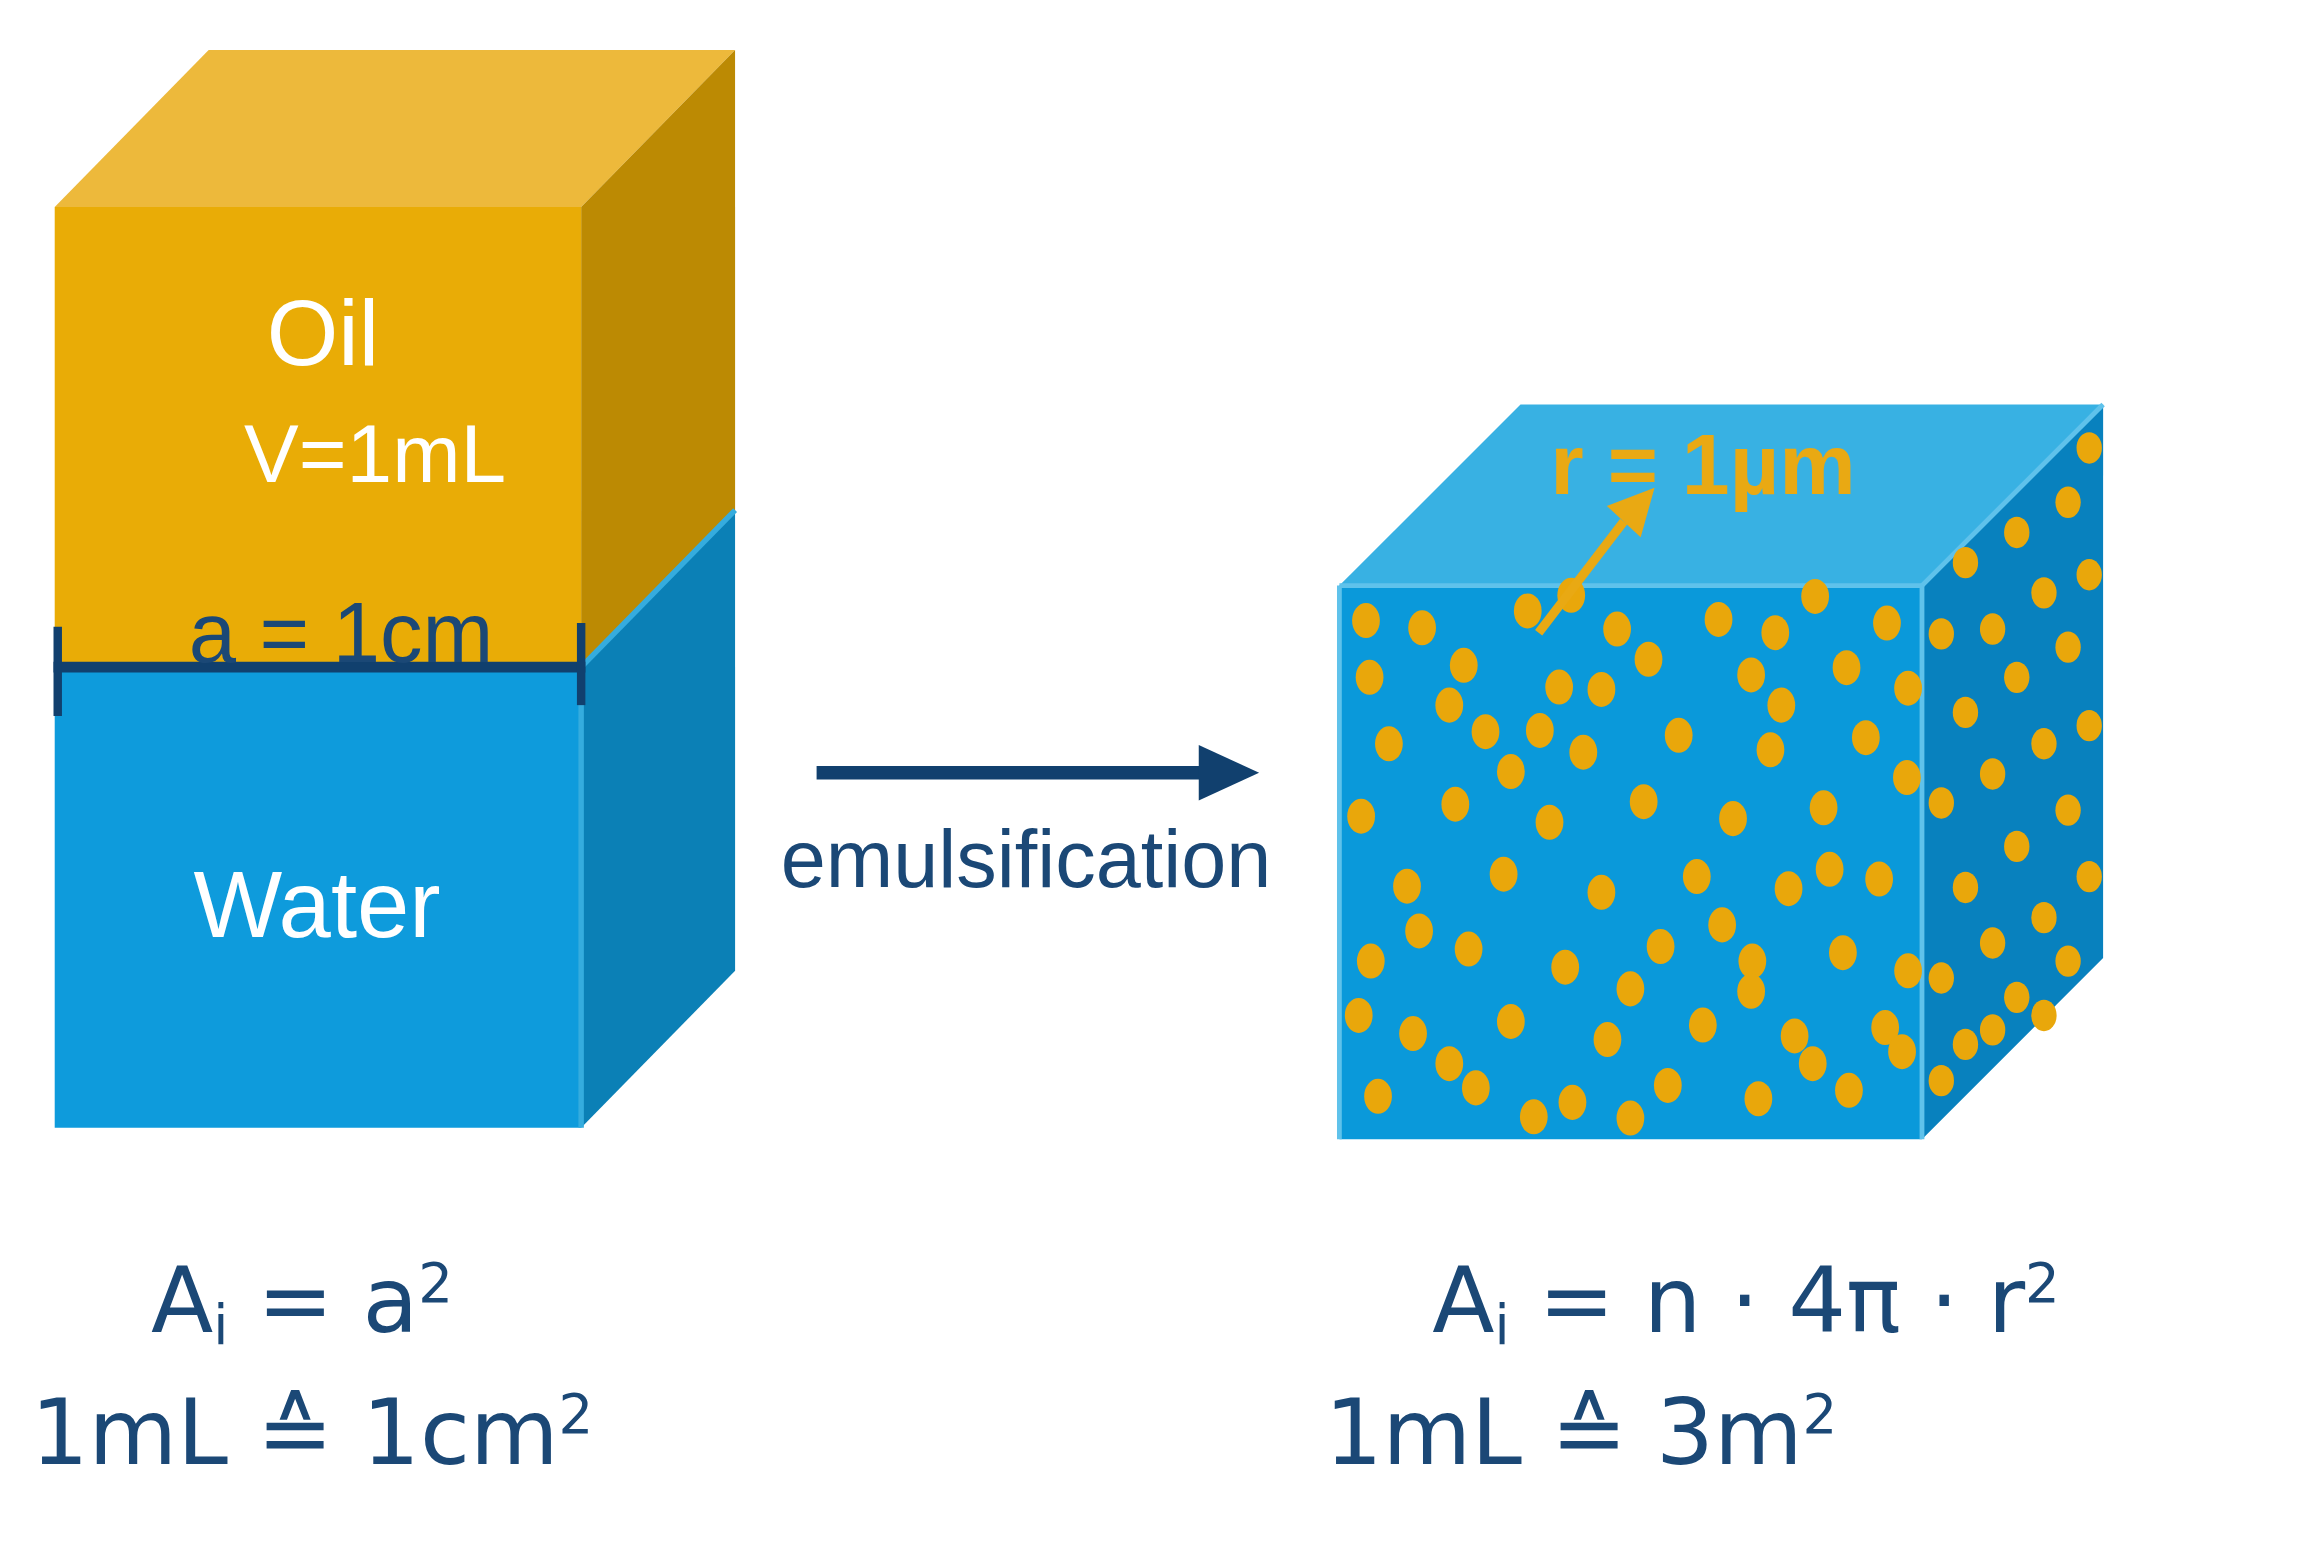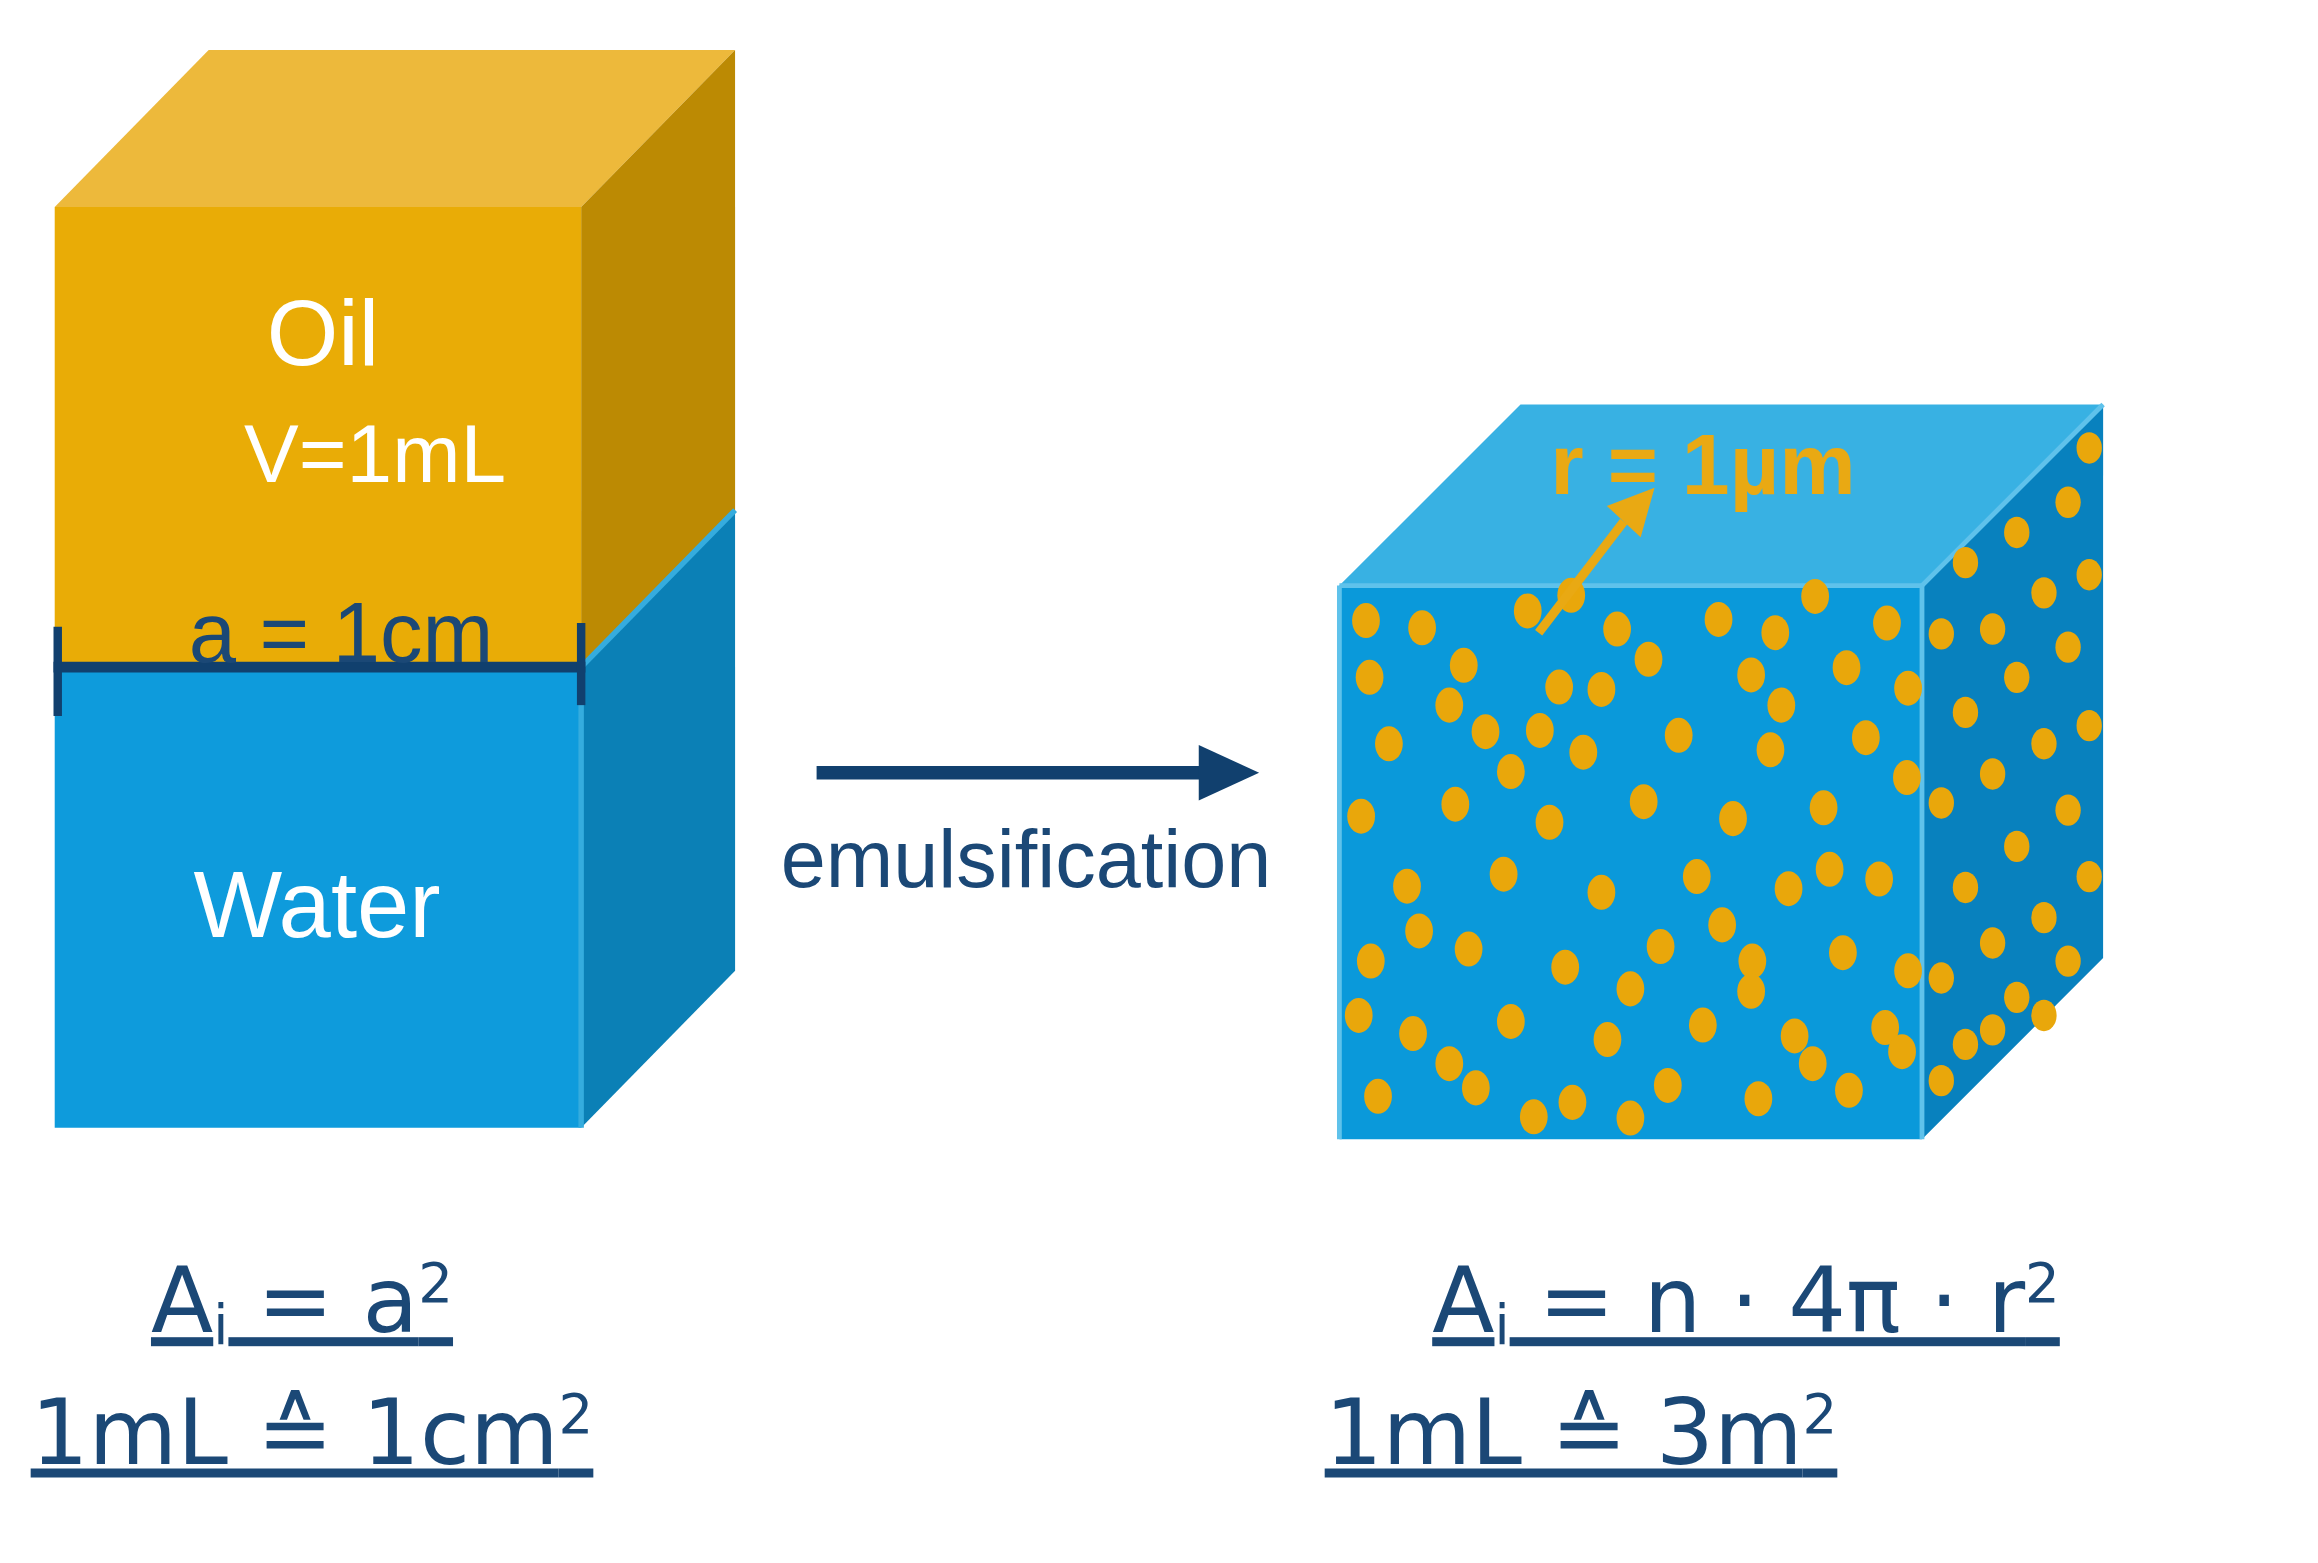--- a/index.html
+++ b/index.html
@@ -48,21 +48,20 @@
   .lbl-radius     {left:1703px; top:448px;  font-size:86px;margin-top:16px;}
 
   .formula{
     position:absolute;
     transform:translate(-50%,-50%);
     white-space:nowrap;
     line-height:1;
     color:var(--navy-text);
     font-family:"DejaVu Sans","Liberation Sans",sans-serif;
     font-size:91px;
-    text-decoration:underline;
   }
   .formula .sub{font-size:0.60em;vertical-align:-0.22em;}
   .formula .sup{font-size:0.60em;vertical-align:0.55em;}
   .f-left-area  {left:302px; top:1304px;}
   .f-left-equiv {left:312px; top:1432px;}
   .f-right-area {left:1746px;top:1304px;}
   .f-right-equiv{left:1581px;top:1432px;}
 </style>
 </head>
 <body>

